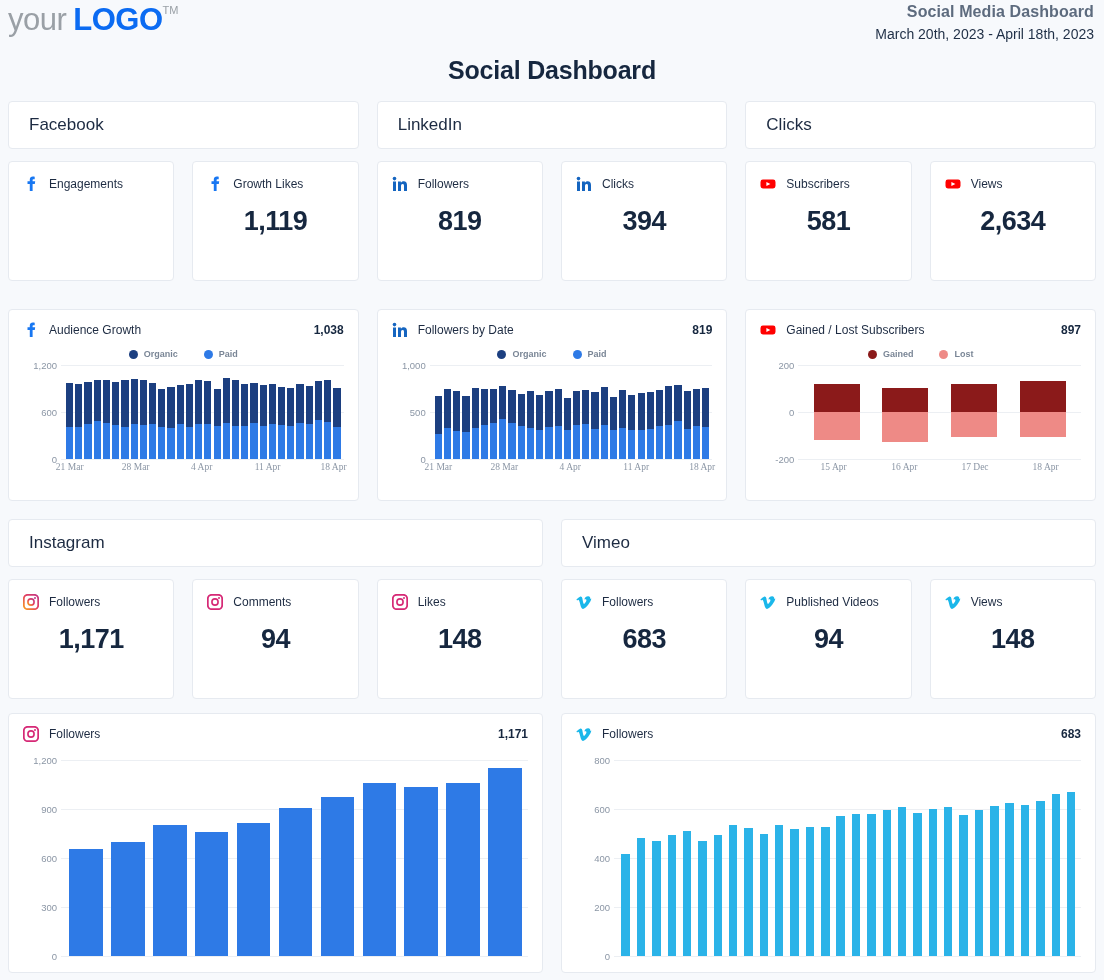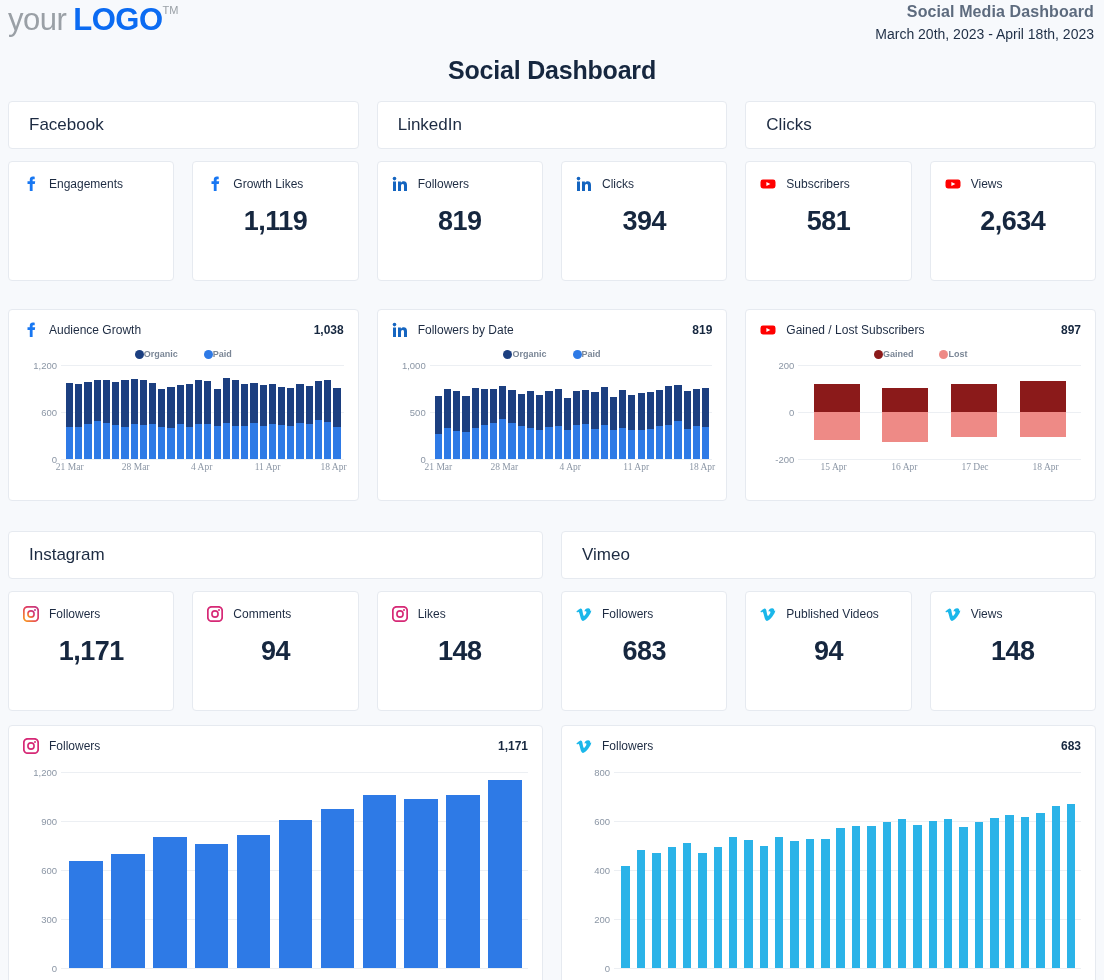--- a/index.html
+++ b/index.html
@@ -38,21 +38,21 @@
   .stat-label { font-size: 12px; color: #1d2b42; }
   .stat-value { position: absolute; left: 0; right: 0; top: 44px; text-align: center;
                 font-size: 27px; font-weight: 700; color: #16273f; letter-spacing: -.5px; }
 
   
   .chart-card { position: relative; padding: 12px 14px 8px 14px; }
   .chart-head { display: flex; align-items: center; gap: 10px; }
   .chart-head .title { font-size: 12px; color: #1d2b42; }
   .chart-head .total { margin-left: auto; font-size: 12px; font-weight: 700; color: #16273f; }
   .legend { display: flex; justify-content: center; gap: 26px; margin-top: 11px; }
-  .legend-item { display: flex; align-items: center; gap: 0; }
+  .legend-item { display: flex; align-items: center; gap: 6px; }
   .legend-dot { width: 9px; height: 9px; border-radius: 50%; }
   .legend-label { font-size: 9px; font-weight: 700; color: #7a8696; }
 
   .plot { position: relative; margin-top: 6px; }
   .yaxis { position: absolute; left: 0; top: 0; bottom: 0; width: 38px; }
   .ytick { position: absolute; right: 4px; transform: translateY(-50%);
            font-size: 9.5px; color: #8b96a5; white-space: nowrap; }
   .gridline { position: absolute; left: 38px; right: 0; height: 1px; background: #eceff3; }
   .bars { position: absolute; left: 42px; right: 2px; top: 0; bottom: 0;
           display: flex; align-items: flex-end; justify-content: space-between; }
@@ -673,21 +673,21 @@
         </div>
       <div class="xaxis" id="xaxis-2">
           <div class="xtick" style="left: 12.5%;">15 Apr</div>
           <div class="xtick" style="left: 37.5%;">16 Apr</div>
           <div class="xtick" style="left: 62.5%;">17 Dec</div>
           <div class="xtick" style="left: 87.5%;">18 Apr</div>
         </div>
     </div>
   </div>
 
-  <div class="row" style="margin-top:30px;border-radius:9px;">
+  <div class="row" style="margin-top:18px;border-radius:9px;">
     <div class="card sec-title" style="flex:1">Instagram</div>
     <div class="card sec-title" style="flex:1">Vimeo</div>
   </div>
 
   <div class="row" style="margin-top:12px;">
     <div style="flex:1;display:flex;gap:18px;">
       <div class="card stat" style="flex:1">
         <div class="stat-head">
           <span class="ico">
               <svg viewBox="0 0 16 16">

